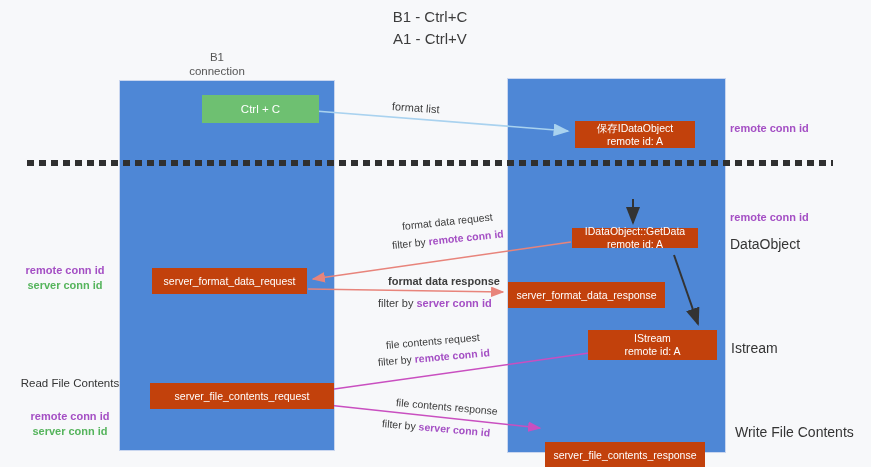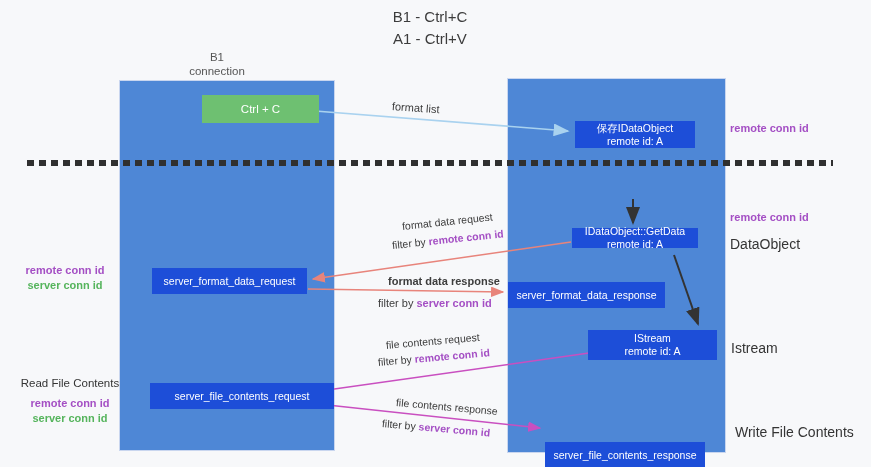--- a/index.html
+++ b/index.html
@@ -25,42 +25,42 @@
   
   .dashed{left:27px;top:160px;width:806px;height:6px;z-index:2;
     background:repeating-linear-gradient(90deg,#303030 0 7px,transparent 7px 12px);}
   
   .arrows{left:0;top:0;width:871px;height:467px;z-index:3;pointer-events:none;}
   
   .box{box-sizing:border-box;display:flex;flex-direction:column;align-items:center;
        justify-content:center;text-align:center;color:#fff;z-index:4;
        font-size:10.5px;line-height:13px;white-space:nowrap;}
   .box.green{background:#6ec071;}
-  .box.orange{background:#1d4ed8;}
+  .box.orange{background:#c2410c;}
   .b-ctrlc{left:158px;top:95px;width:117px;height:28px;font-size:11.5px;margin-left:44px;}
   .b-saveido{left:575px;top:121px;width:120px;height:27px;}
   .b-ctrlv{left:573px;top:175px;width:120px;height:24px;font-size:11.5px;}
   .b-getdata{left:572px;top:228px;width:126px;height:20px;}
   .b-fmtreq{left:152px;top:268px;width:155px;height:26px;}
   .b-fmtres{left:508px;top:282px;width:157px;height:26px;}
   .b-istream{left:588px;top:330px;width:129px;height:30px;}
   .b-filereq{left:150px;top:383px;width:184px;height:26px;}
   .b-fileres{left:545px;top:417px;width:160px;height:26px;margin-top:25px;}
   
   .side{font-size:14px;color:#343434;z-index:5;white-space:nowrap;}
   .purple{color:#a44fc4;font-weight:bold;}
   .green-t{color:#55b45c;font-weight:bold;}
   .r-rcid1{left:730px;top:122px;font-size:11px;}
   .r-rcid2{left:730px;top:211px;font-size:11px;}
   .r-dataobject{left:730px;top:236px;}
   .r-istream{left:731px;top:340px;}
   .r-write{left:735px;top:424px;}
   .l-ids{left:22px;top:263px;width:86px;text-align:center;font-size:11px;line-height:15px;}
   .l-read{left:18px;top:376px;width:104px;text-align:center;font-size:11px;line-height:15px;}
-  .l-read .first{font-size:11.5px;color:#343434;margin-bottom:5px;}
+  .l-read .first{font-size:11.5px;color:#343434;margin-bottom:18px;}
   
   .flow{font-size:10.5px;color:#3d3d3d;z-index:5;white-space:nowrap;transform-origin:left center;}
   .f-formatlist{left:392px;top:100px;font-size:11px;transform:rotate(4deg);}
   .f-fdreq{left:402px;top:220px;transform:rotate(-6deg);}
   .f-fdreq-filter{left:392px;top:239px;transform:rotate(-6deg);}
   .f-fdres{left:388px;top:275px;font-size:11px;font-weight:bold;}
   .f-fdres-filter{left:378px;top:297px;font-size:11px;}
   .f-fcreq{left:386px;top:339px;transform:rotate(-5deg);}
   .f-fcreq-filter{left:378px;top:356px;transform:rotate(-5deg);}
   .f-fcres{left:396px;top:396px;transform:rotate(5deg);}

